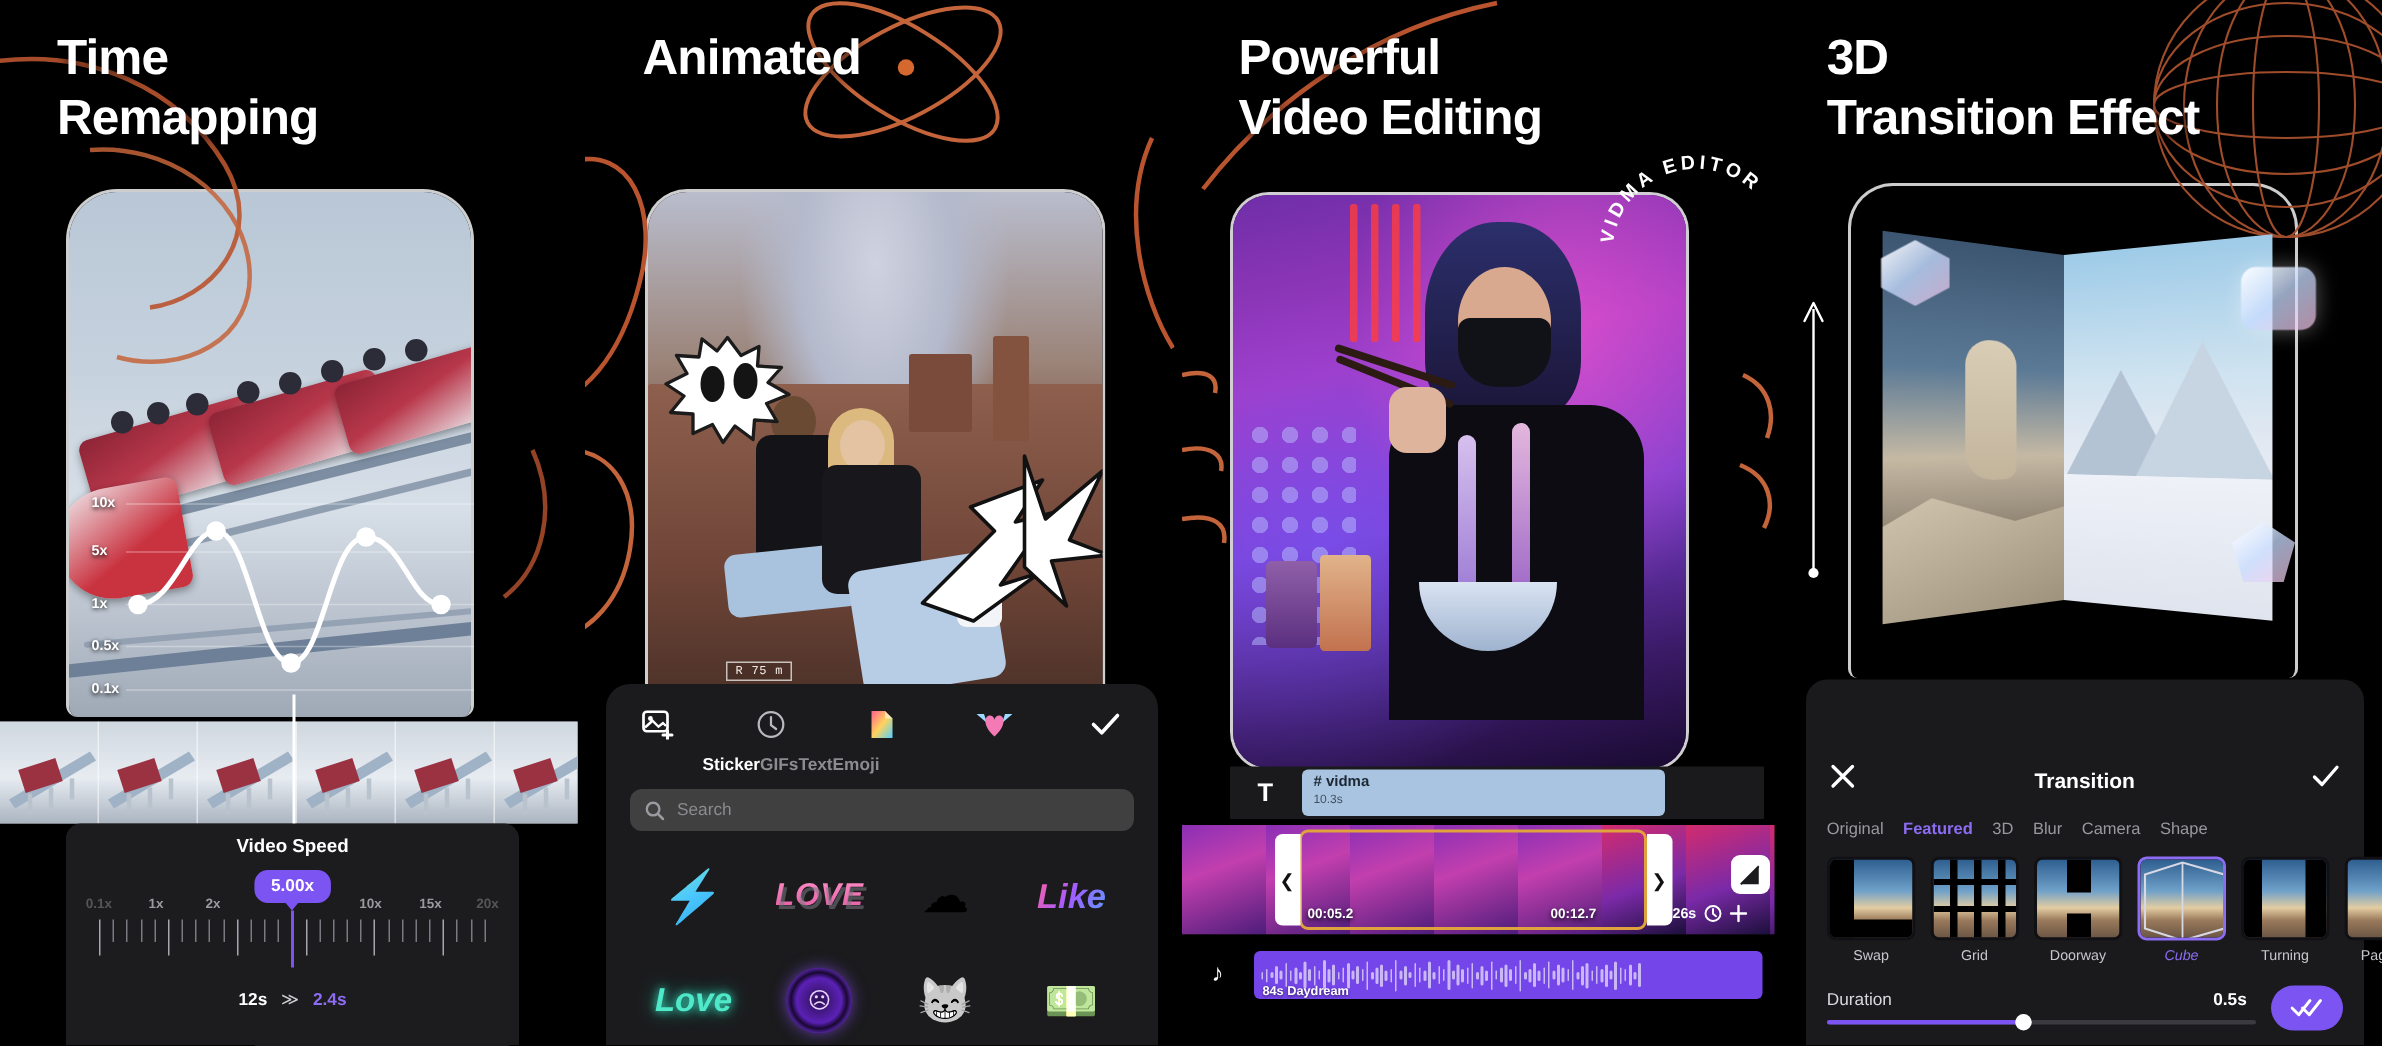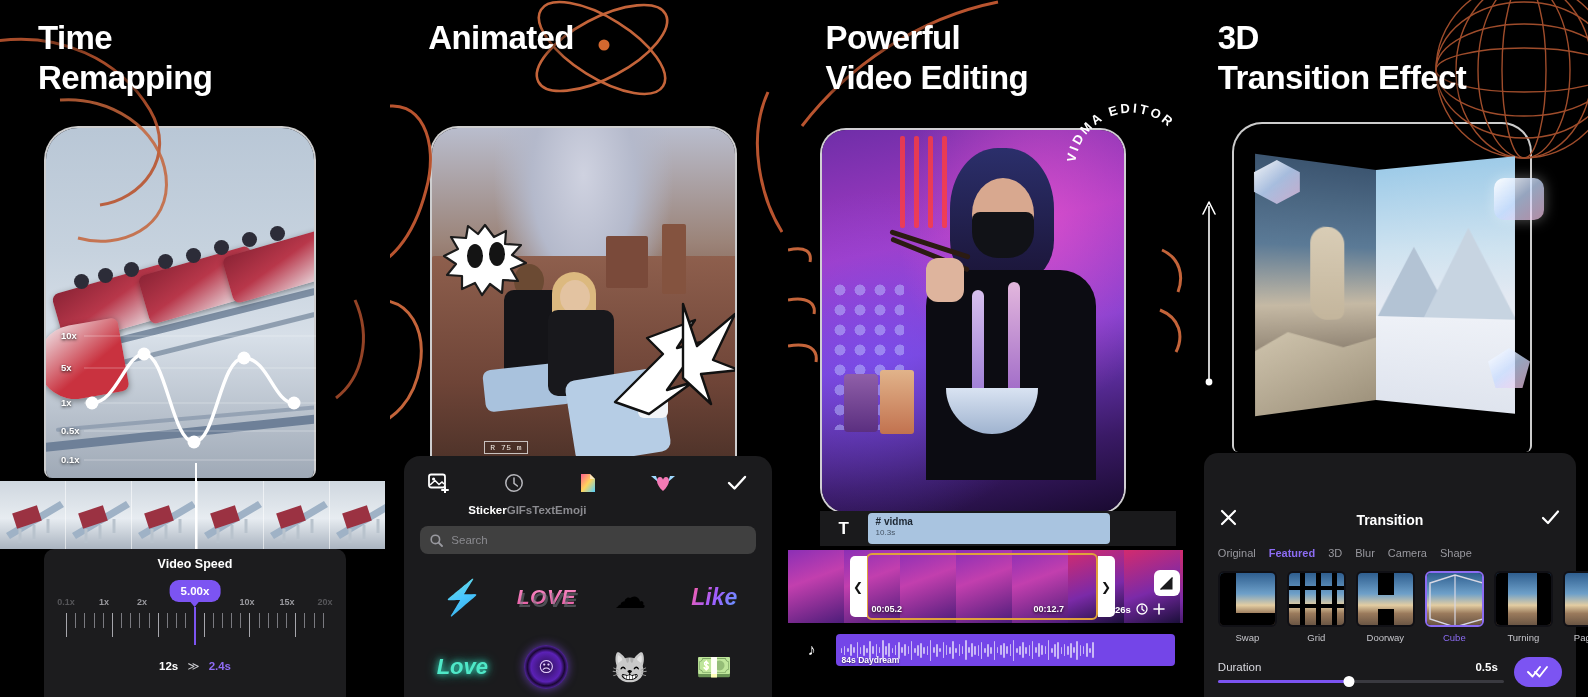--- a/index.html
+++ b/index.html
@@ -267,21 +267,21 @@
   .ts-cat { font-size: 11px; color: #98989e; }
   .ts-cat.active { color: #8c6cf3; font-weight: 700; }
   .ts-row { display: flex; gap: 10px; margin-top: 12px; }
   .ts-item { width: 59px; flex: 0 0 59px; }
   .ts-thumb {
     width: 59px; height: 56px; border-radius: 6px; overflow: hidden; position: relative;
     border: 2px solid transparent; background: #101015;
   }
   .ts-item.sel .ts-thumb { border-color: #8c6cf3; }
   .ts-name { font-size: 9.5px; color: #c6c6cb; text-align: center; margin-top: 5px; white-space: nowrap; overflow: hidden; }
-  .ts-item.sel .ts-name { color: #8c6cf3; }
+  .ts-item.sel .ts-name { color: #8c6cf3; font-style: italic; }
   .t-scene { position: absolute; inset: 0;
     background: linear-gradient(180deg,#2e5e8f 0%, #6ea0c9 40%, #e3cda2 62%, #9a7a5c 78%, #6b5644 100%); }
   .t-black { position: absolute; background: #000; }
   .dur-block { margin-top: 14px; display: flex; align-items: center; gap: 10px; }
   .dur-left { flex: 1; }
   .dur-head { display: flex; justify-content: space-between; align-items: baseline; padding-right: 6px; }
   .dur-head .lbl { color: #d8d8de; font-size: 11.5px; }
   .dur-head .val { color: #fff; font-size: 11.5px; font-weight: 700; }
   .dur-track { margin-top: 7px; height: 3px; background: #3a3a40; border-radius: 2px; position: relative; }
   .dur-fill { position: absolute; left: 0; top: 0; height: 3px; background: #7c54f2; border-radius: 2px; width: 46%; }

